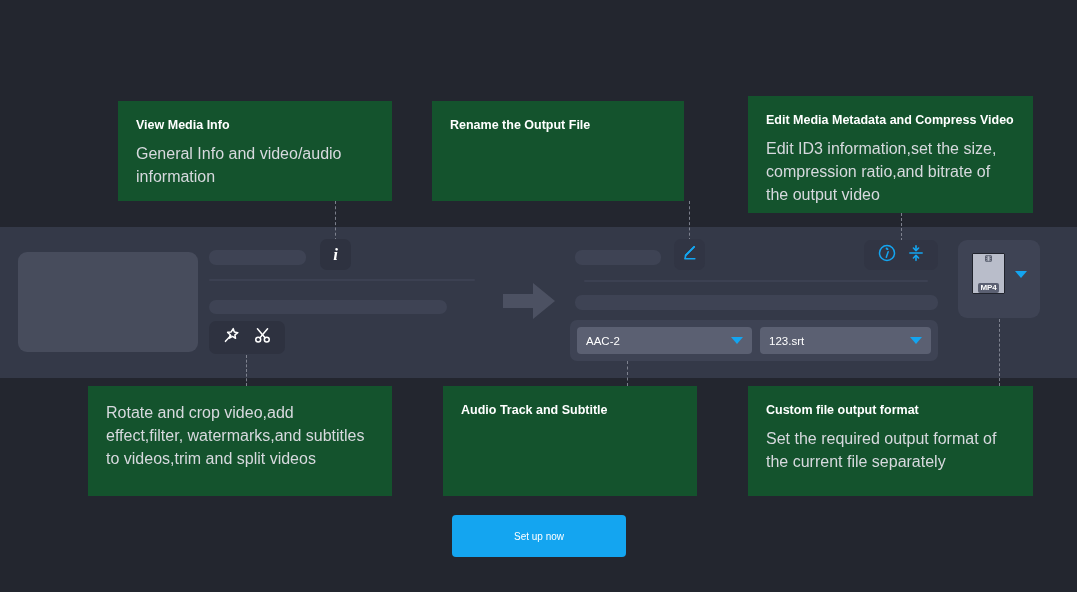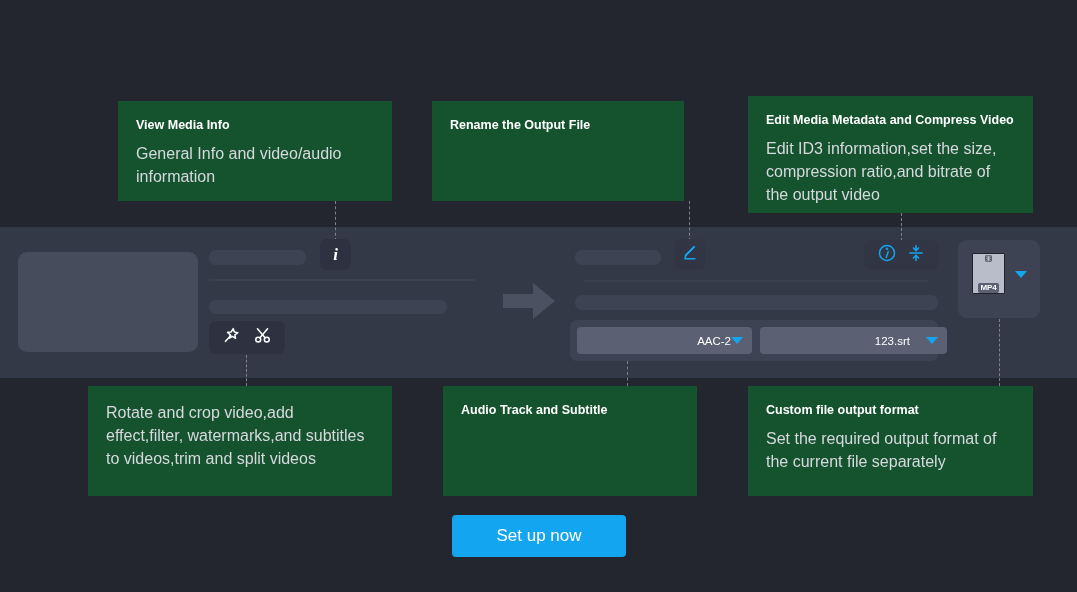--- a/index.html
+++ b/index.html
@@ -131,33 +131,32 @@
   }
 
   
   
   .dd-row {
     position: absolute;
     left: 570px; top: 320px;
     width: 368px; height: 41px;
     background: #3e4354;
     border-radius: 7px;
-    text-align: right;
   }
   .dropdown {
     position: absolute;
     top: 7px; height: 27px;
     background: #5b6072;
     border-radius: 4px;
     display: flex;
     align-items: center;
     padding: 0 9px;
   }
   #dd-audio { left: 7px; width: 175px; }
-  #dd-sub   { left: 190px; width: 187px; gap: 16px; }
+  #dd-sub   { left: 190px; width: 171px; gap: 16px; }
   .dropdown .dd-label {
     font-size: 11.5px;
     color: #ffffff;
     flex: 1;
   }
   .dd-caret {
     width: 0; height: 0;
     border-left: 6px solid transparent;
     border-right: 6px solid transparent;
     border-top: 7px solid #14a5f0;
@@ -204,21 +203,21 @@
 
   
   .cta {
     position: absolute;
     left: 452px; top: 515px;
     width: 174px; height: 42px;
     background: #14a5f0;
     border: none;
     border-radius: 4px;
     color: #ffffff;
-    font-size: 17px;
+    font-size: 10px;
     font-family: "Liberation Sans", sans-serif;
     cursor: pointer;
   }
 </style>
 </head>
 <body>
 
 <div id="root">
 
 

